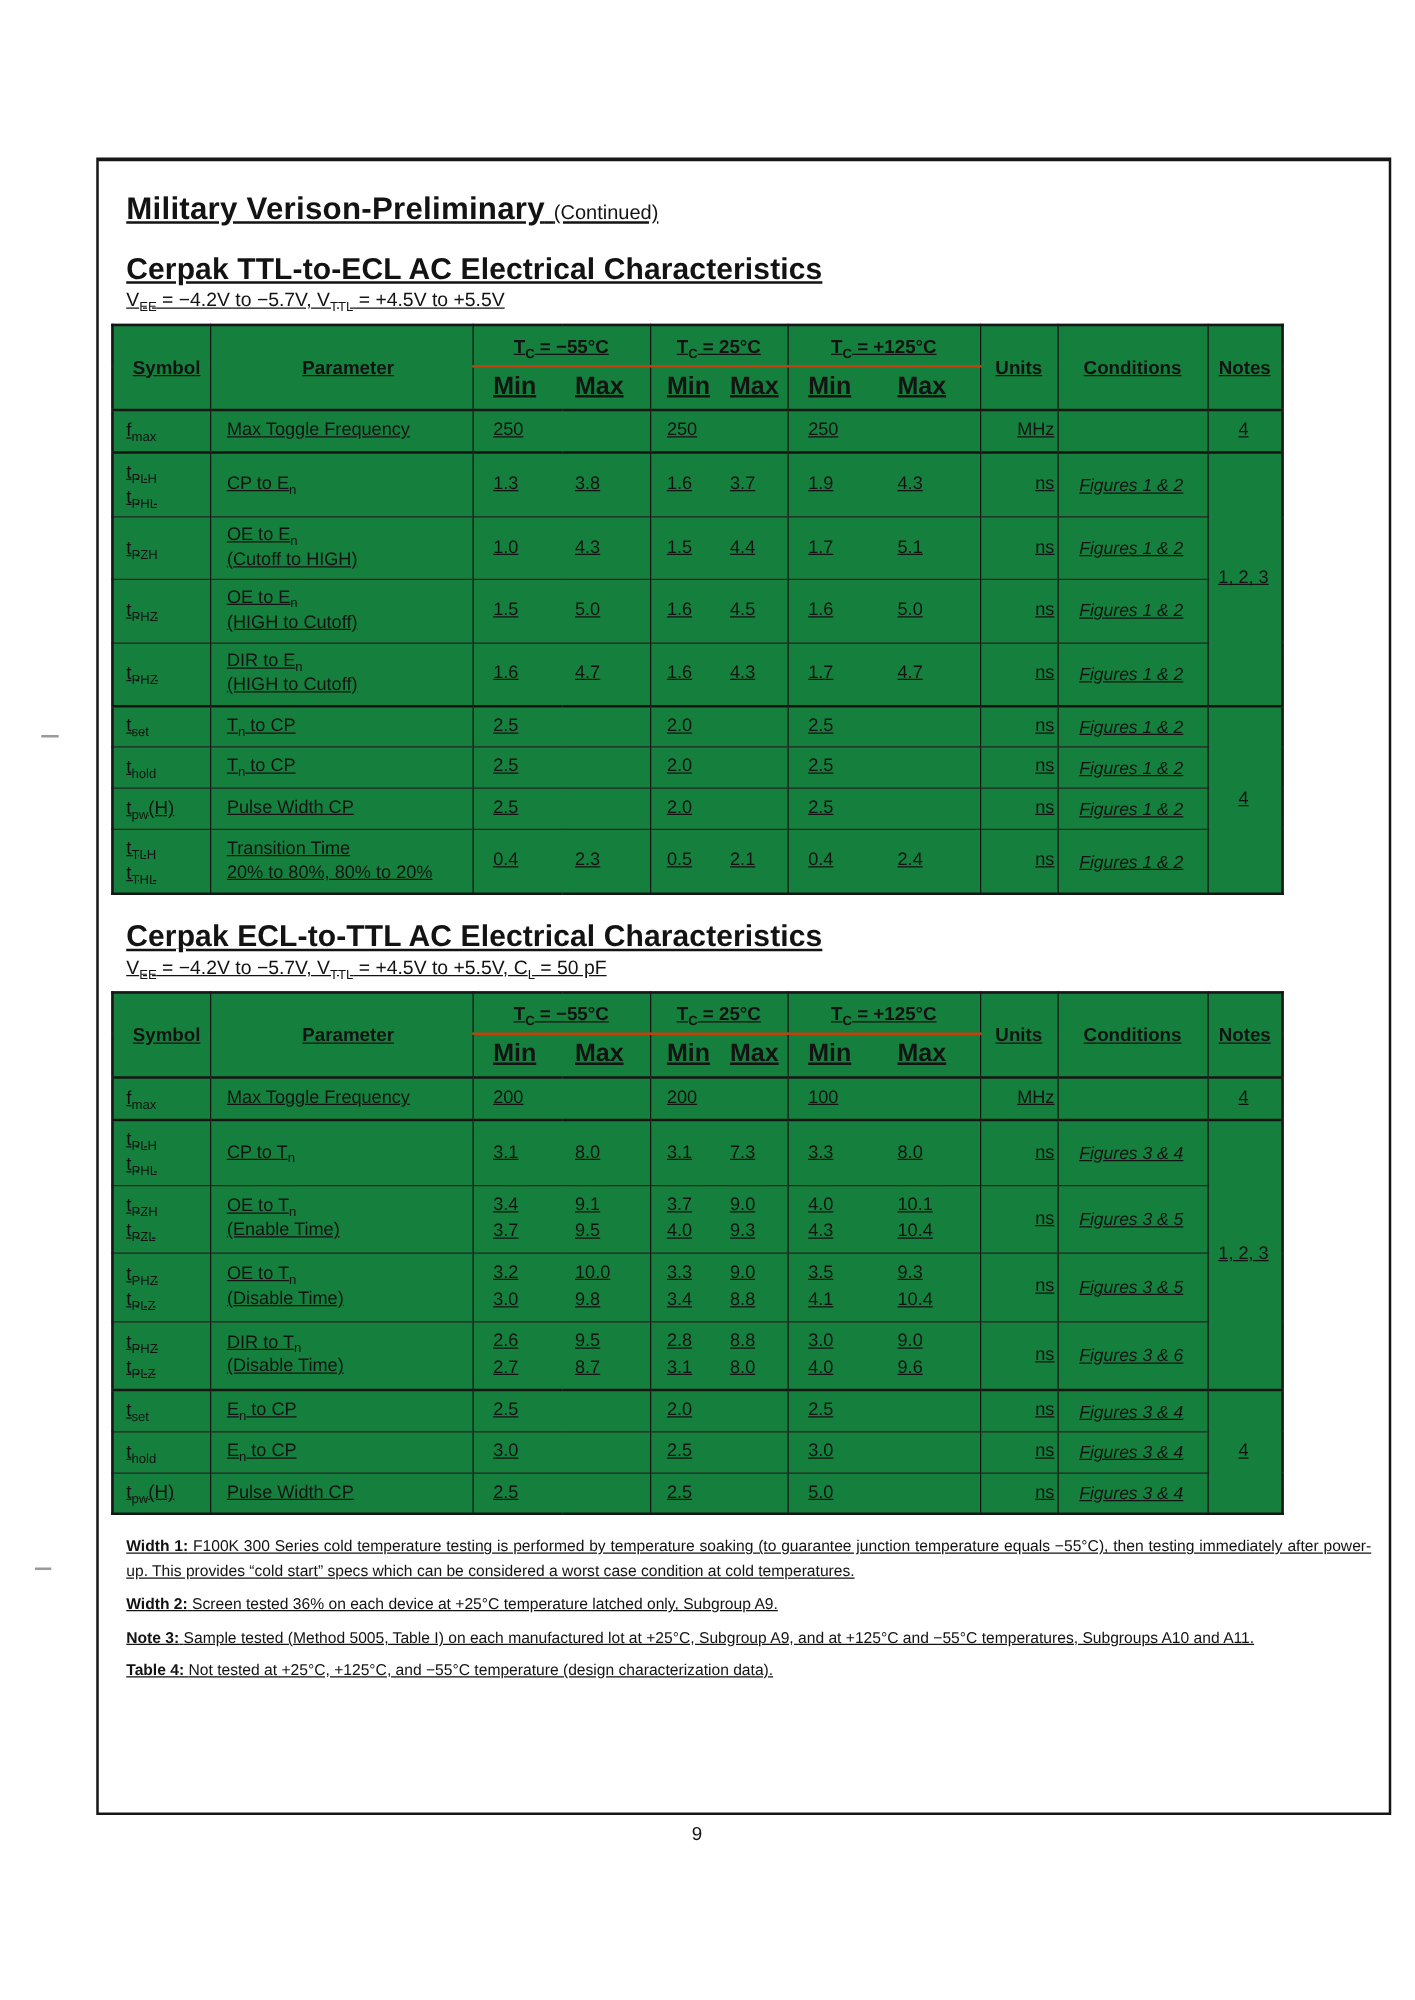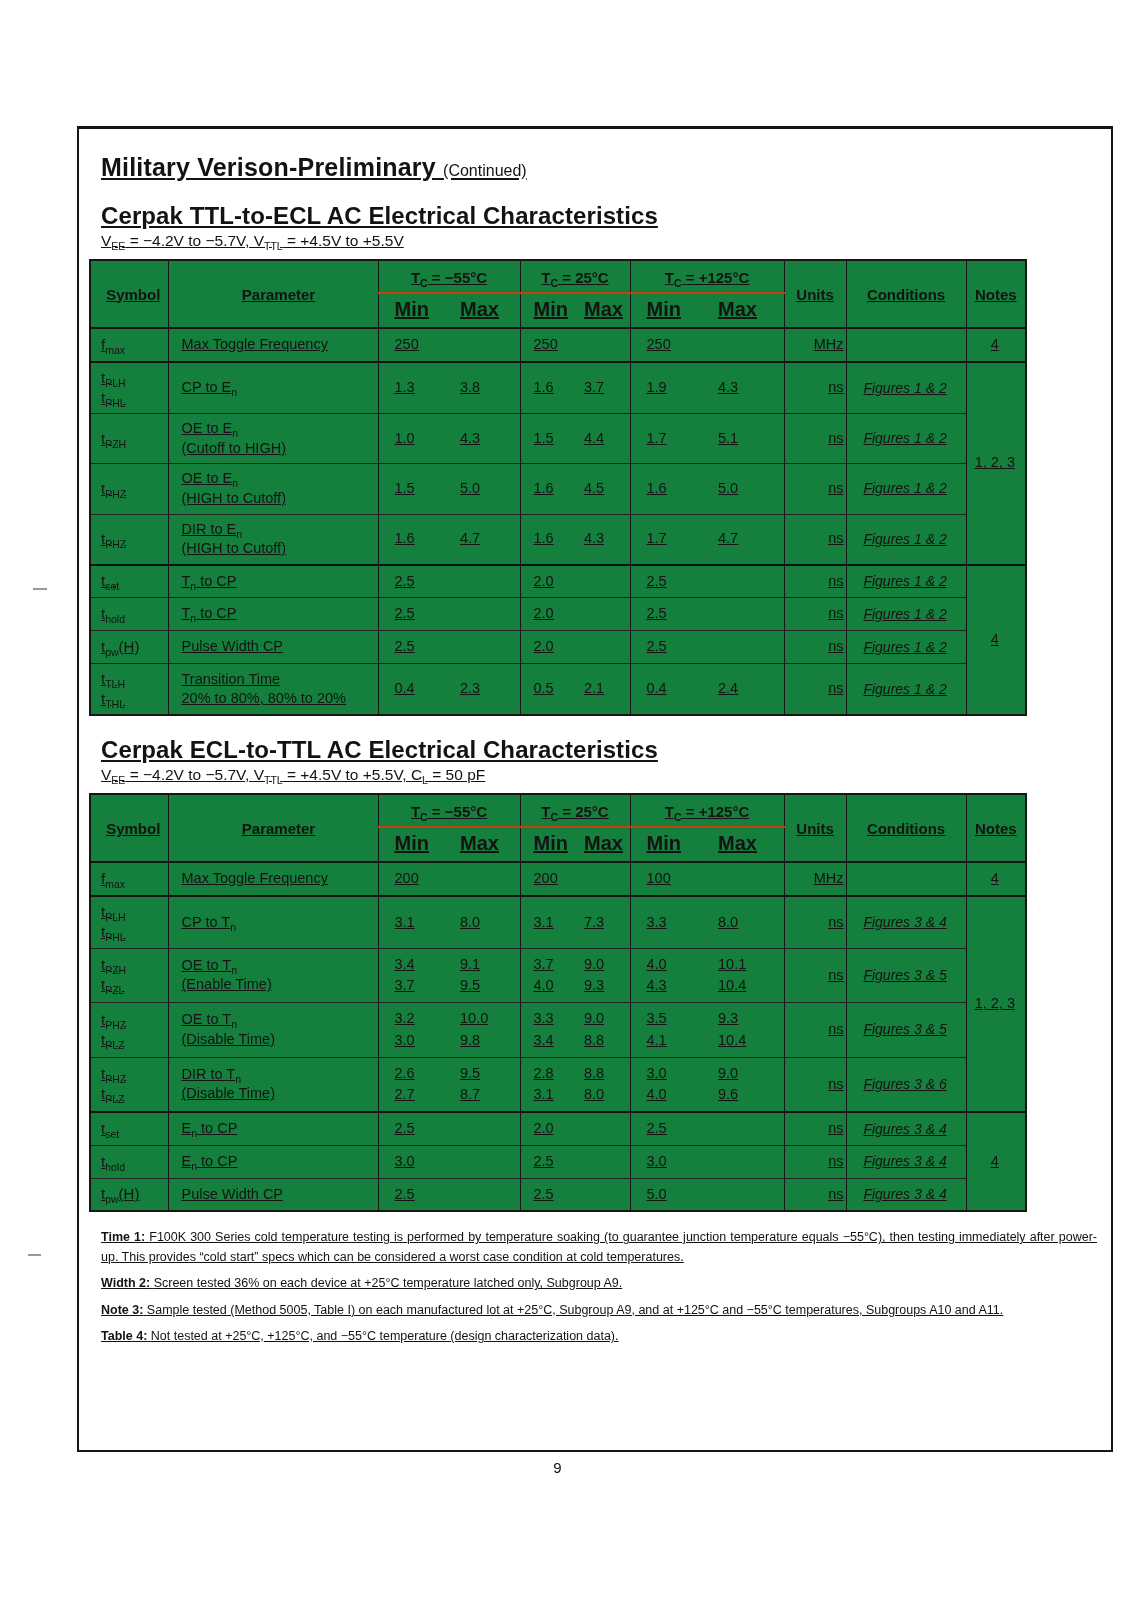--- a/index.html
+++ b/index.html
@@ -394,21 +394,21 @@
                 <td class="c-max t3"></td>
                 <td class="c-units bl">ns</td>
                 <td class="c-cond bl">Figures 3 &amp; 4</td>
               </tr>
             </tbody>
           </table>
         </div>
     </section>
 
     <div class="notes">
-      <p class="note"><b>Time 1:</b> <span>F100K 300 Series cold temperature testing is performed by temperature soaking (to guarantee junction temperature equals −55°C), then testing immediately after power-up. This provides “cold start” specs which can be considered a worst case condition at cold temperatures.</span></p>
+      <p class="note"><b>Width 1:</b> <span>F100K 300 Series cold temperature testing is performed by temperature soaking (to guarantee junction temperature equals −55°C), then testing immediately after power-up. This provides “cold start” specs which can be considered a worst case condition at cold temperatures.</span></p>
       <p class="note"><b>Width 2:</b> <span>Screen tested 36% on each device at +25°C temperature latched only, Subgroup A9.</span></p>
       <p class="note"><b>Note 3:</b> <span>Sample tested (Method 5005, Table I) on each manufactured lot at +25°C, Subgroup A9, and at +125°C and −55°C temperatures, Subgroups A10 and A11.</span></p>
       <p class="note"><b>Table 4:</b> <span>Not tested at +25°C, +125°C, and −55°C temperature (design characterization data).</span></p>
     </div>
   </div>
 
   <div class="pageno">9</div>
 </div>
 
 </body></html>

